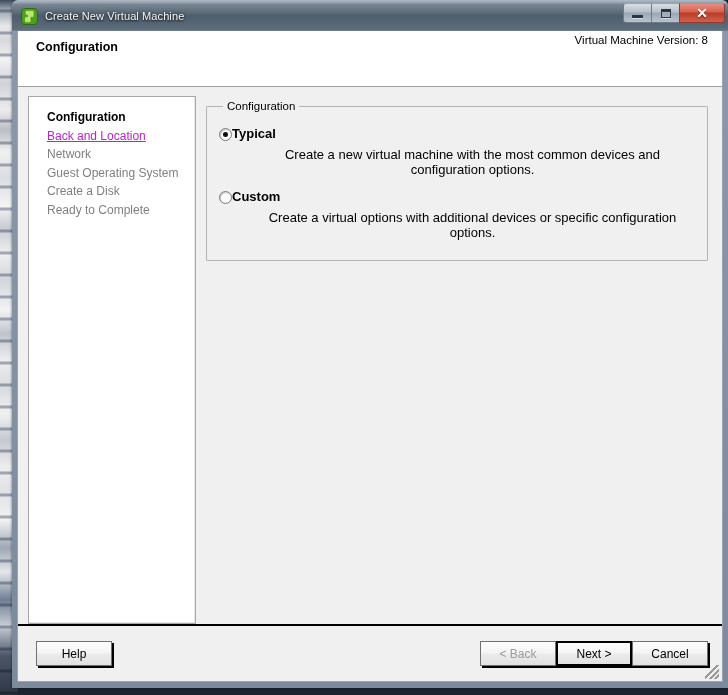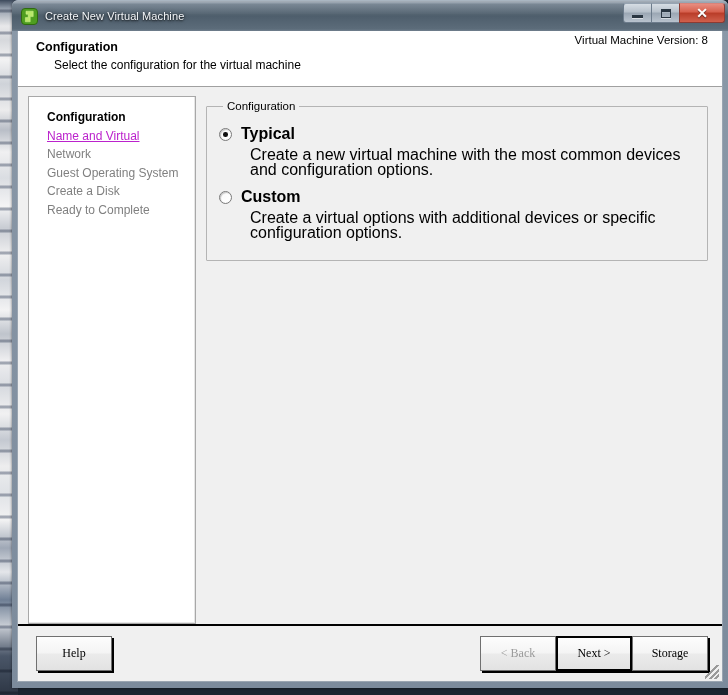--- a/index.html
+++ b/index.html
@@ -247,31 +247,31 @@
   }
   .radio.checked::after {
     content: "";
     position: absolute;
     left: 3.2px; top: 3.2px;
     width: 4.6px; height: 4.6px;
     border-radius: 50%;
     background: #111;
   }
   .radio-label {
-    font-size: 16px;
+    font-size: 13px;
     font-weight: bold;
     color: #000;
-    margin-left: 9px;
     line-height: 14px;
   }
   .radio-desc {
-    font-size: 16px;
+    font-size: 13px;
     color: #000;
     margin: 6px 0 0 31px;
     line-height: 15px;
+    text-align: center;
   }
   .opt-block { margin-bottom: 13px; }
   .opt-block:last-child { margin-bottom: 0; }
 
   
   #footer-sep {
     height: 2px;
     background: #000;
     margin: 0;
   }
@@ -279,23 +279,23 @@
     height: 55px;
     background: #f0f0f0;
     position: relative;
     display: flex;
     align-items: center;
     padding: 0 14px 0 18px;
   }
 
   .btn {
     min-width: 76px;
-    height: 35px;
+    height: 25px;
     font-size: 12px;
-    font-family: Liberation Serif, serif;
+    font-family: Liberation Sans, sans-serif;
     color: #000;
     background: linear-gradient(180deg, #fdfdfd 0%, #f4f4f4 48%, #ebebeb 52%, #e2e2e2 100%);
     border: 1px solid #707070;
     box-shadow: 2px 2px 0 #000;
     display: flex; align-items: center; justify-content: center;
     cursor: default;
     padding: 0 10px;
   }
   .btn.default {
     border: 2px solid #000;
@@ -348,29 +348,28 @@
       <span class="wbtn close">
         <span class="glyph-close">✕</span>
       </span>
     </span>
   </div>
 
   <div id="client">
 
     <div id="wizard-header">
       <div class="hdr-title">Configuration</div>
-      <div class="hdr-sub">Select the configuration for the virtual machine</div>
       <div class="hdr-version">Virtual Machine Version: 8</div>
     </div>
 
     <div id="wizard-body">
 
       <div id="steps-panel">
         <div class="step done">Configuration</div>
-        <div class="step current">Name and Virtual</div>
+        <div class="step current">Back and Location</div>
         <div class="step">Network</div>
         <div class="step">Guest Operating System</div>
         <div class="step">Create a Disk</div>
         <div class="step">Ready to Complete</div>
       </div>
 
       <div id="content-panel">
         <fieldset class="groupbox">
           <legend>Configuration</legend>
 
@@ -393,19 +392,19 @@
       </div>
     </div>
 
     <div id="footer-sep"></div>
 
     <div id="wizard-footer">
       <div class="btn">Help</div>
       <div class="footer-right">
         <div class="btn disabled">&lt; Back</div>
         <div class="btn default">Next &gt;</div>
-        <div class="btn">Storage</div>
+        <div class="btn">Cancel</div>
       </div>
       <div id="resize-grip"></div>
     </div>
 
   </div>
 </div>
 
 </body></html>

